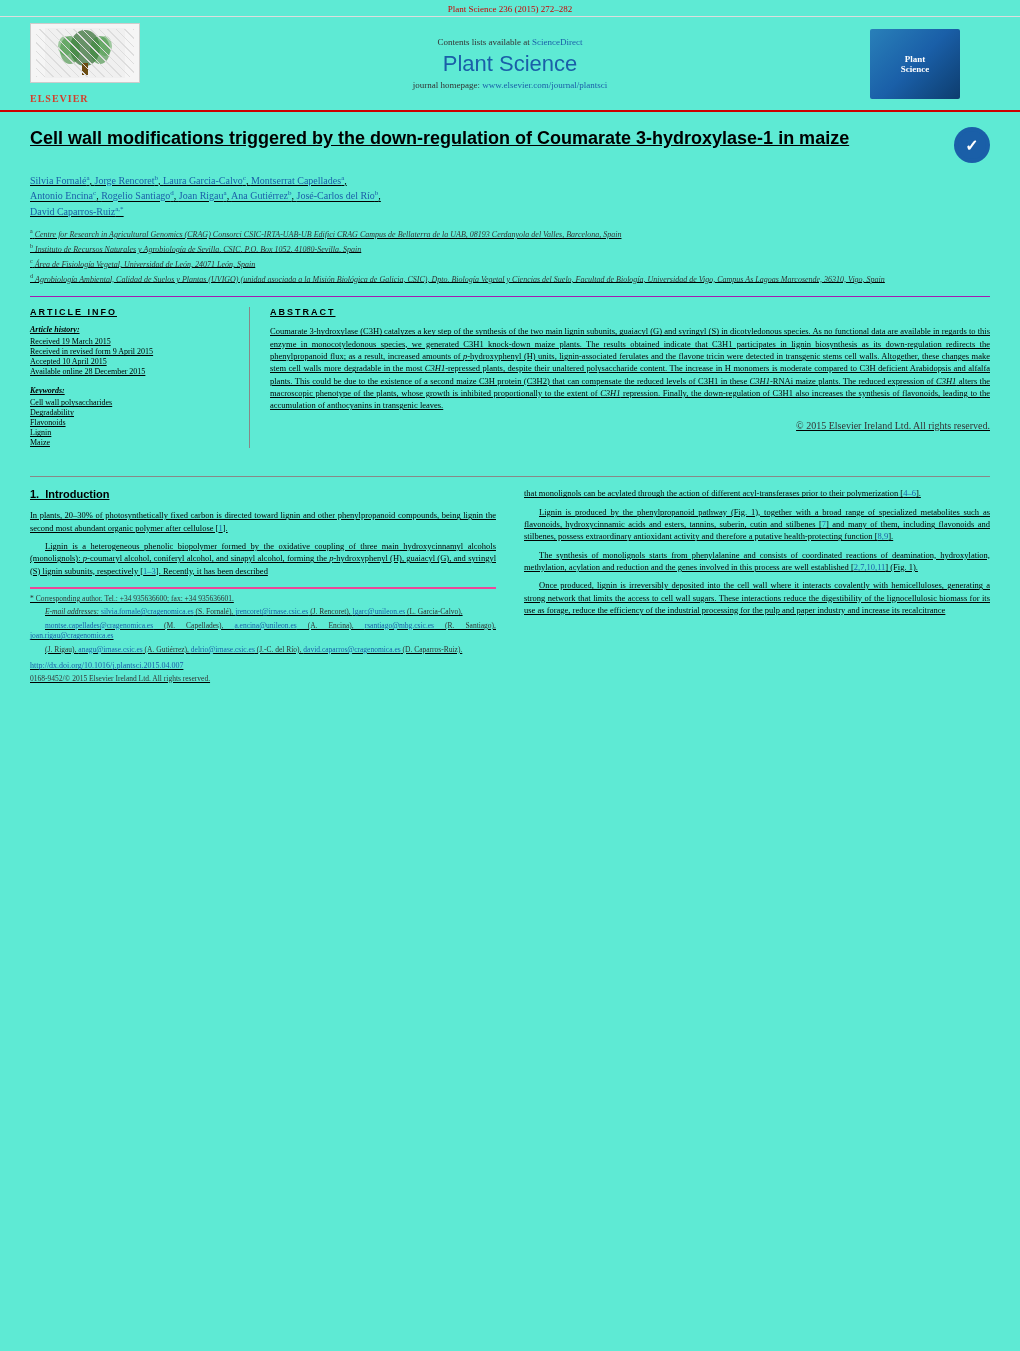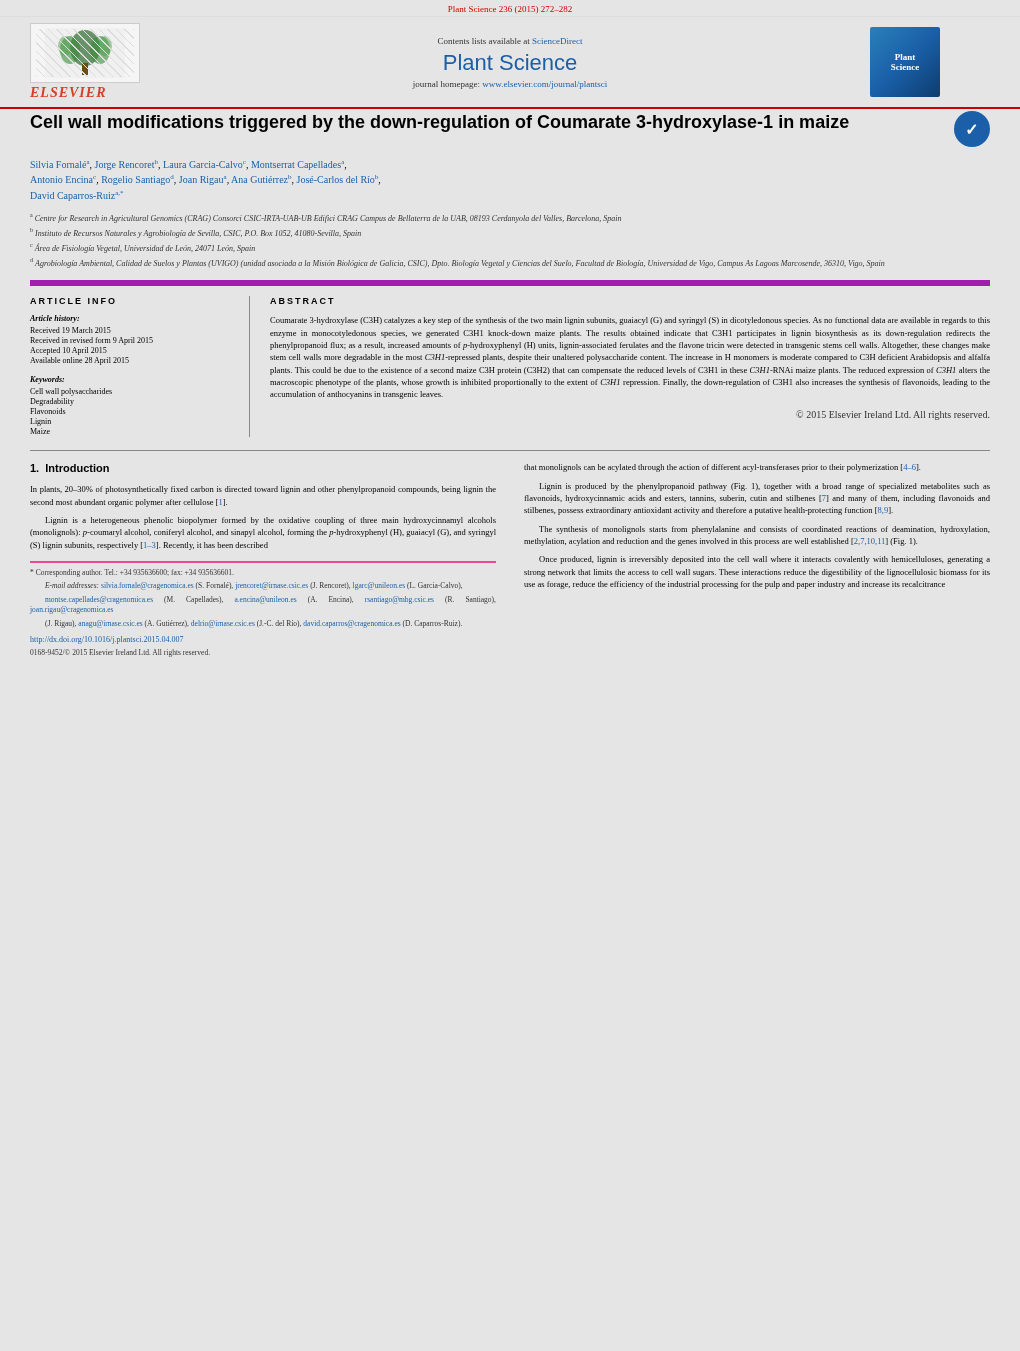--- a/index.html
+++ b/index.html
@@ -7,21 +7,21 @@
       font-family: 'Times New Roman', Times, serif;
       font-size: 10px;
       background: #fff;
       color: #000;
       width: 1020px;
       min-height: 1351px;
     }
     .page {
       width: 1020px;
       min-height: 1351px;
-      background: #e5e5e5;
+      background: #5eead4;
       padding: 0;
     }
     
     .top-bar {
       text-align: center;
       font-size: 9px;
       color: #c00;
       padding: 4px 0 2px 0;
       border-bottom: 1px solid #ddd;
     }
@@ -54,26 +54,25 @@
       position: relative;
       overflow: hidden;
     }
     .elsevier-image-placeholder::before {
       content: '';
       position: absolute;
       top: 5px; left: 5px; right: 5px; bottom: 5px;
       background: repeating-linear-gradient(45deg, #ddd 0px, #ddd 1px, transparent 1px, transparent 6px);
     }
     .elsevier-label {
-      font-size: 14px;
+      font-size: 10px;
       font-weight: bold;
       color: #d63e2a;
       letter-spacing: 1px;
-      margin-top: 2px;
-      font-style: italic;
+      margin-top: 10px;
     }
     .journal-header-center {
       text-align: center;
       flex: 1;
     }
     .contents-line {
       font-size: 9px;
       color: #333;
       margin-bottom: 4px;
     }
@@ -94,36 +93,37 @@
     }
     .journal-homepage a {
       color: #1a5fa8;
     }
     .journal-header-right {
       width: 120px;
       display: flex;
       justify: flex-end;
     }
     .plant-science-badge {
-      width: 70px;
+      width: 90px;
       height: 70px;
       background: linear-gradient(135deg, #2980b9 0%, #1a5fa8 50%, #0d3d6e 100%);
       display: flex;
       align-items: center;
       justify-content: center;
       color: #fff;
       font-size: 9px;
       font-weight: bold;
       text-align: center;
       padding: 5px;
       border-radius: 2px;
     }
     
     .article-body {
-      padding: 2px 30px;
+      padding: 15px 30px;
+      text-decoration: underline;
     }
     .article-title {
       font-size: 18px;
       font-weight: bold;
       color: #000;
       margin-bottom: 10px;
       line-height: 1.3;
       font-family: Arial, sans-serif;
     }
     .crossmark {
@@ -163,22 +163,22 @@
       margin-bottom: 2px;
     }
     .affiliations sup {
       font-size: 6px;
     }
     .italic { font-style: italic; }
     
     .two-col {
       display: flex;
       gap: 20px;
-      margin-bottom: 13px;
-      border-top: 6px solid #a21caf;
+      margin-bottom: 28px;
+      border-top: 1px solid #a21caf;
       padding-top: 10px;
     }
     .article-info-col {
       width: 220px;
       flex-shrink: 0;
       border-right: 1px solid #888;
       padding-right: 15px;
     }
     .abstract-col {
       flex: 1;
@@ -370,21 +370,21 @@
 
     <div class="two-col">
 
       <div class="article-info-col">
         <div class="col-header">ARTICLE INFO</div>
         <div class="article-history">
           <div class="label">Article history:</div>
           <p>Received 19 March 2015</p>
           <p>Received in revised form 9 April 2015</p>
           <p>Accepted 10 April 2015</p>
-          <p>Available online 28 April 2015</p>
+          <p>Available online 28 December 2015</p>
         </div>
         <div class="keywords-section">
           <div class="label">Keywords:</div>
           <p>Cell wall polysaccharides</p>
           <p>Degradability</p>
           <p>Flavonoids</p>
           <p>Lignin</p>
           <p>Maize</p>
         </div>
       </div>

